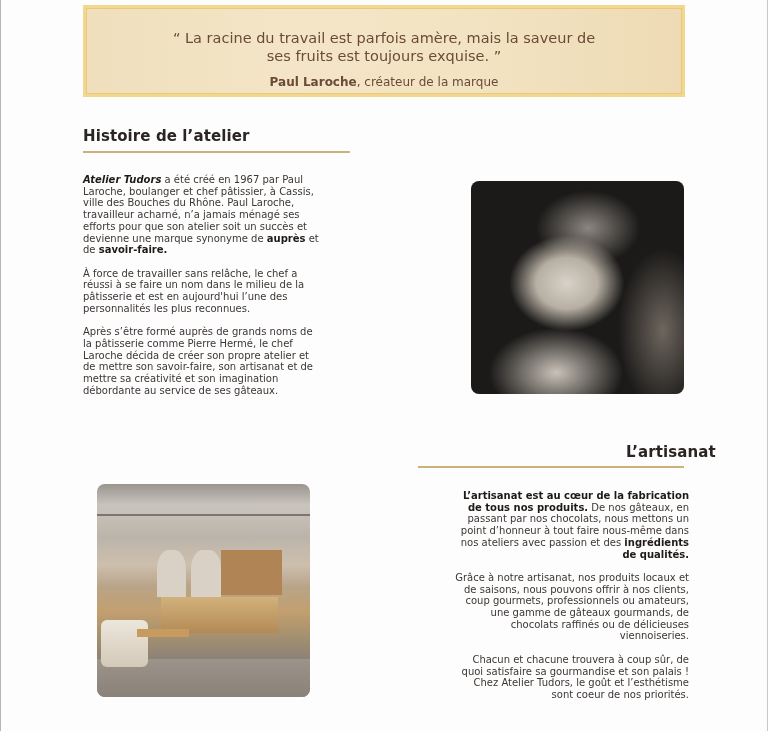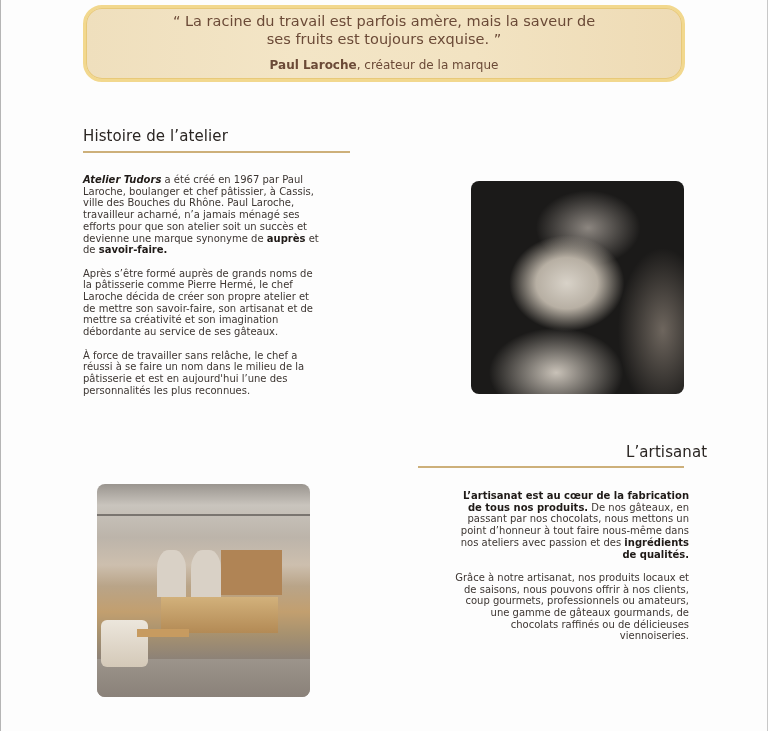--- a/index.html
+++ b/index.html
@@ -8,40 +8,40 @@
     background: #fdfdfd;
     font-family: "DejaVu Sans", sans-serif;
     color: #3a3330;
     position: relative;
   }
   .frame-left { position: absolute; left: 0; top: 0; width: 1px; height: 731px; background: #b5b5b5; }
   .frame-right { position: absolute; right: 0; top: 0; width: 1px; height: 731px; background: #c8c8c8; }
 
   
   .quote {
-    position: absolute; left: 83px; top: 5px; width: 602px; height: 77px;
-    border-radius: 19px;
+    position: absolute; left: 83px; top: 5px; width: 602px; height: 92px;
+    border-radius: 0;
     border: 3px solid #f2d88e;
     background: linear-gradient(90deg, #efdfbd 0%, #f3e5c6 35%, #f2e3c2 65%, #eedbb5 100%);
     box-shadow: inset 0 0 0 1px #e8c979;
     text-align: center;
-    padding-top: 4px;
+    padding-top: 21px;
   }
   .quote-text {
     font-size: 14.5px; line-height: 18px; color: #6b4a37;
     width: 440px; margin: 0 auto;
   }
   .quote-author {
     margin-top: 10px; font-size: 12px; color: #6b4a37; 
   }
   .quote-author b { font-weight: bold; }
 
   
   .h2 {
-    position: absolute; font-size: 15px; font-weight: normal; color: #2a2522;
+    position: absolute; font-size: 15px; font-weight: bold; color: #2a2522;
     letter-spacing: 0.1px;
   }
   .rule { position: absolute; height: 2px; background: #cdb07a; }
 
   .para {
     position: absolute; font-size: 10px; line-height: 11.7px; color: #3d3632;
   }
   .para p { margin-bottom: 11.7px; }
   .para p:last-child { margin-bottom: 0; }
   .para .strong { color: #1f1a17; font-weight: bold; }
@@ -105,22 +105,22 @@
   <div class="quote-author">
     <b>Paul Laroche</b><span>, créateur de la marque</span>
   </div>
 </div>
 
 <div class="h2" style="left:83px; top:127px;">Histoire de l’atelier</div>
 <div class="rule" style="left:83px; top:151px; width:267px;"></div>
 
 <div class="para" style="left:83px; top:174px; width:240px;">
   <p><span class="em">Atelier Tudors</span><span> a été créé en 1967 par Paul Laroche, boulanger et chef pâtissier, à Cassis, ville des Bouches du Rhône. Paul Laroche, travailleur acharné, n’a jamais ménagé ses efforts pour que son atelier soit un succès et devienne une marque synonyme de </span><span class="strong">auprès</span><span> et de </span><span class="strong">savoir-faire.</span></p>
+  <p>À force de travailler sans relâche, le chef a réussi à se faire un nom dans le milieu de la pâtisserie et est en aujourd'hui l’une des personnalités les plus reconnues.</p>
   <p>Après s’être formé auprès de grands noms de la pâtisserie comme Pierre Hermé, le chef Laroche décida de créer son propre atelier et de mettre son savoir-faire, son artisanat et de mettre sa créativité et son imagination débordante au service de ses gâteaux.</p>
-  <p>À force de travailler sans relâche, le chef a réussi à se faire un nom dans le milieu de la pâtisserie et est en aujourd'hui l’une des personnalités les plus reconnues.</p>
 </div>
 
 <div class="photo photo-portrait" title="Portrait noir et blanc de Paul Laroche"></div>
 
 <div class="h2" style="left:626px; top:443px;">L’artisanat</div>
 <div class="rule" style="left:418px; top:466px; width:266px;"></div>
 
 <div class="photo photo-cafe" title="Intérieur du café-atelier">
   <div class="cafe-beam"></div>
   <div class="cafe-arch1"></div>
@@ -128,13 +128,14 @@
   <div class="cafe-board"></div>
   <div class="cafe-counter"></div>
   <div class="cafe-floor"></div>
   <div class="cafe-sofa"></div>
   <div class="cafe-table"></div>
 </div>
 
 <div class="para" style="left:451px; top:490px; width:238px;text-align:right;">
   <p><span class="strong">L’artisanat est au cœur de la fabrication de tous nos produits.</span><span> De nos gâteaux, en passant par nos chocolats, nous mettons un point d’honneur à tout faire nous-même dans nos ateliers avec passion et des </span><span class="strong">ingrédients de qualités.</span></p>
   <p>Grâce à notre artisanat, nos produits locaux et de saisons, nous pouvons offrir à nos clients, coup gourmets, professionnels ou amateurs, une gamme de gâteaux gourmands, de chocolats raffinés ou de délicieuses viennoiseries.</p>
+  <p><span>Chacun et chacune trouvera à coup sûr, de quoi satisfaire sa gourmandise et son palais !</span><br><span>Chez Atelier Tudors, le goût et l’esthétisme sont coeur de nos priorités.</span></p>
 </div>
 
 </body></html>

